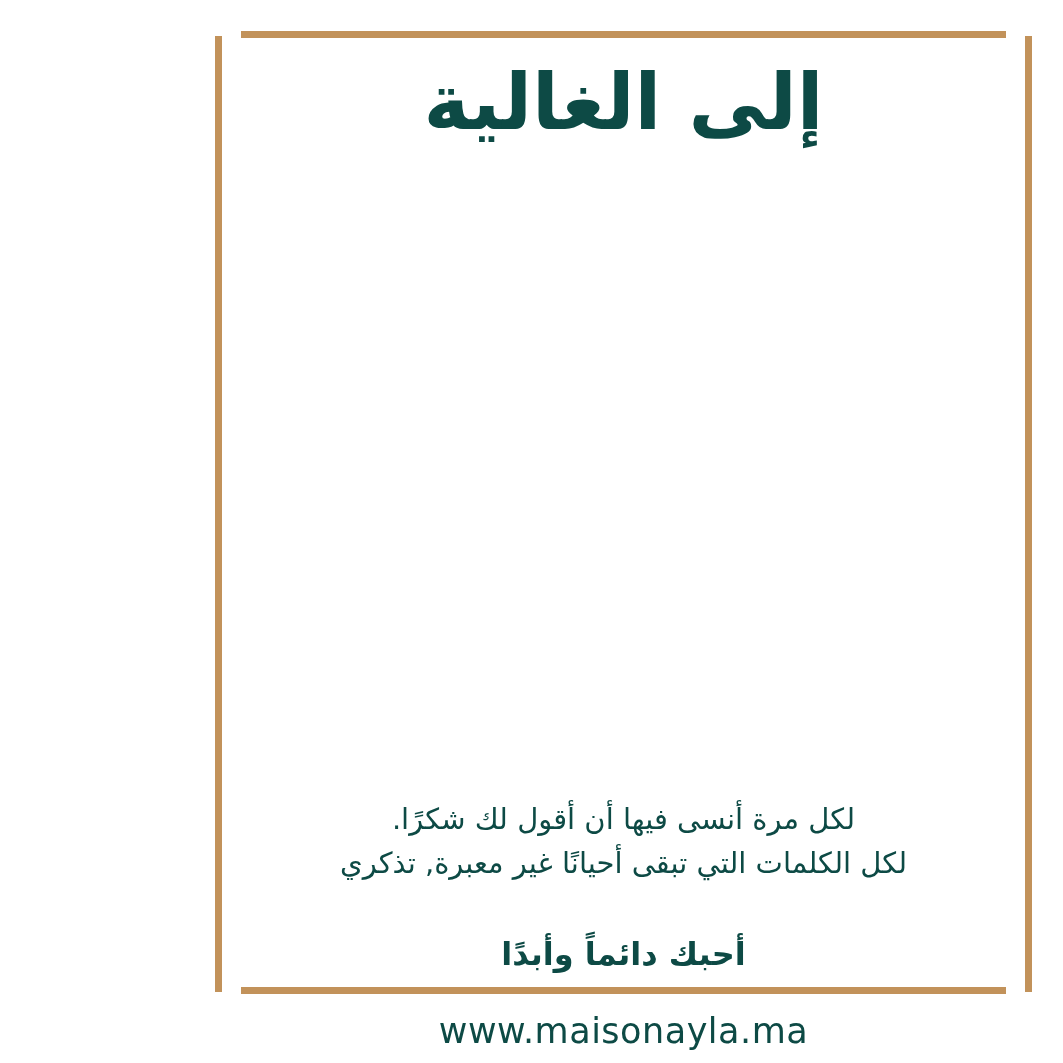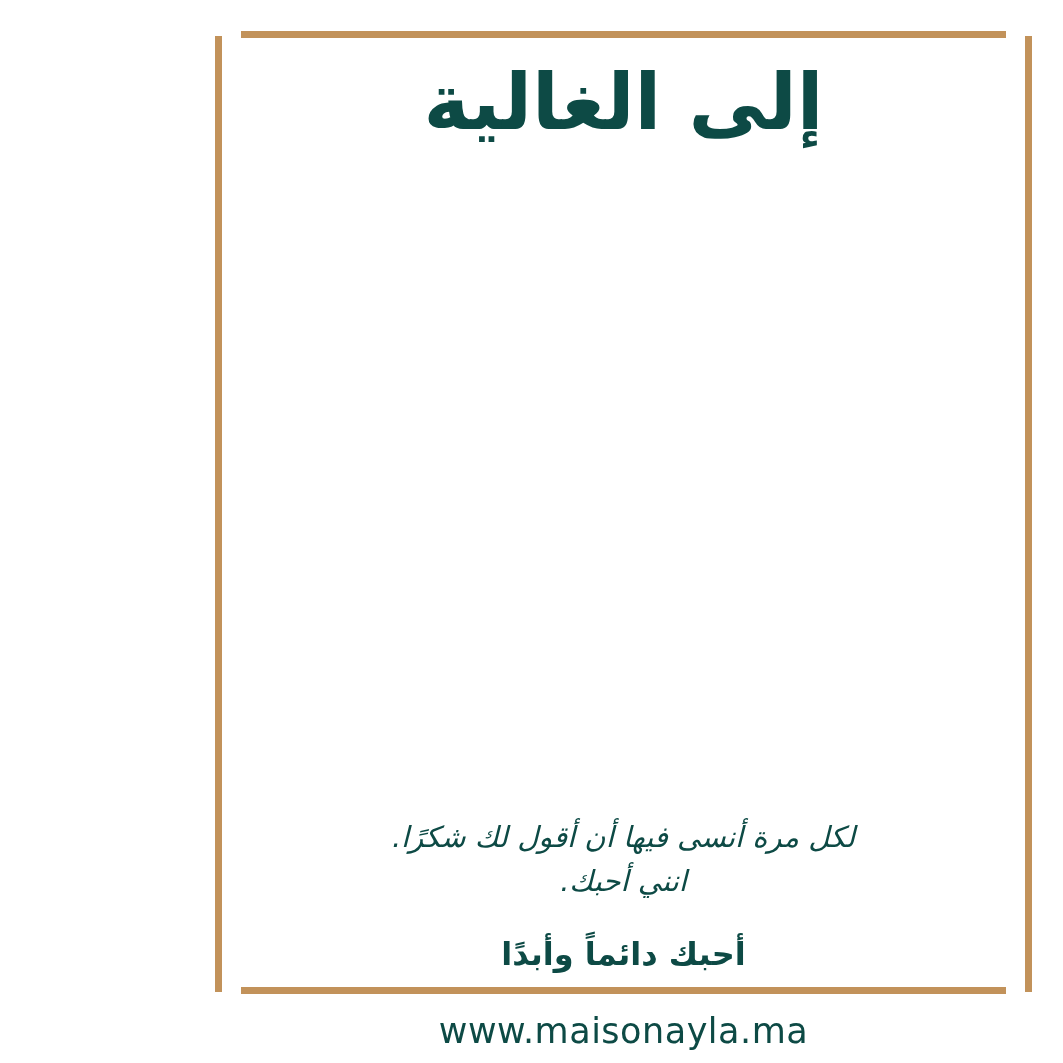--- a/index.html
+++ b/index.html
@@ -77,22 +77,21 @@
   }
 
   .spacer {
     flex: 1 1 auto;
   }
 
   .body-block {
     width: 100%;
     text-align: center;
     direction: rtl;
-    margin-bottom: 4px;
-    font-style: italic;
+    margin-bottom: 22px;
   }
 
   .body-line {
     font-size: 29px;
     color: #0d4a45;
     line-height: 1.52;
     font-weight: 400;
     text-align: center;
     white-space: nowrap;
   }
@@ -134,21 +133,21 @@
   <div class="rule rule-right"></div>
 
   <div class="inner">
 
     <div class="title">إلى الغالية</div>
 
     <div class="spacer"></div>
 
     <div class="body-block">
       <div class="body-line">لكل مرة أنسى فيها أن أقول لك شكرًا.</div>
-      <div class="body-line">انني أحبك.</div>
+      <div class="body-line">لكل الكلمات التي تبقى أحيانًا غير معبرة, تذكري</div>
     </div>
 
     <div class="closing">أحبك دائماً وأبدًا</div>
 
   </div>
 
   <div class="footer">
     <span class="footer-url">www.maisonayla.ma</span>
   </div>
 

